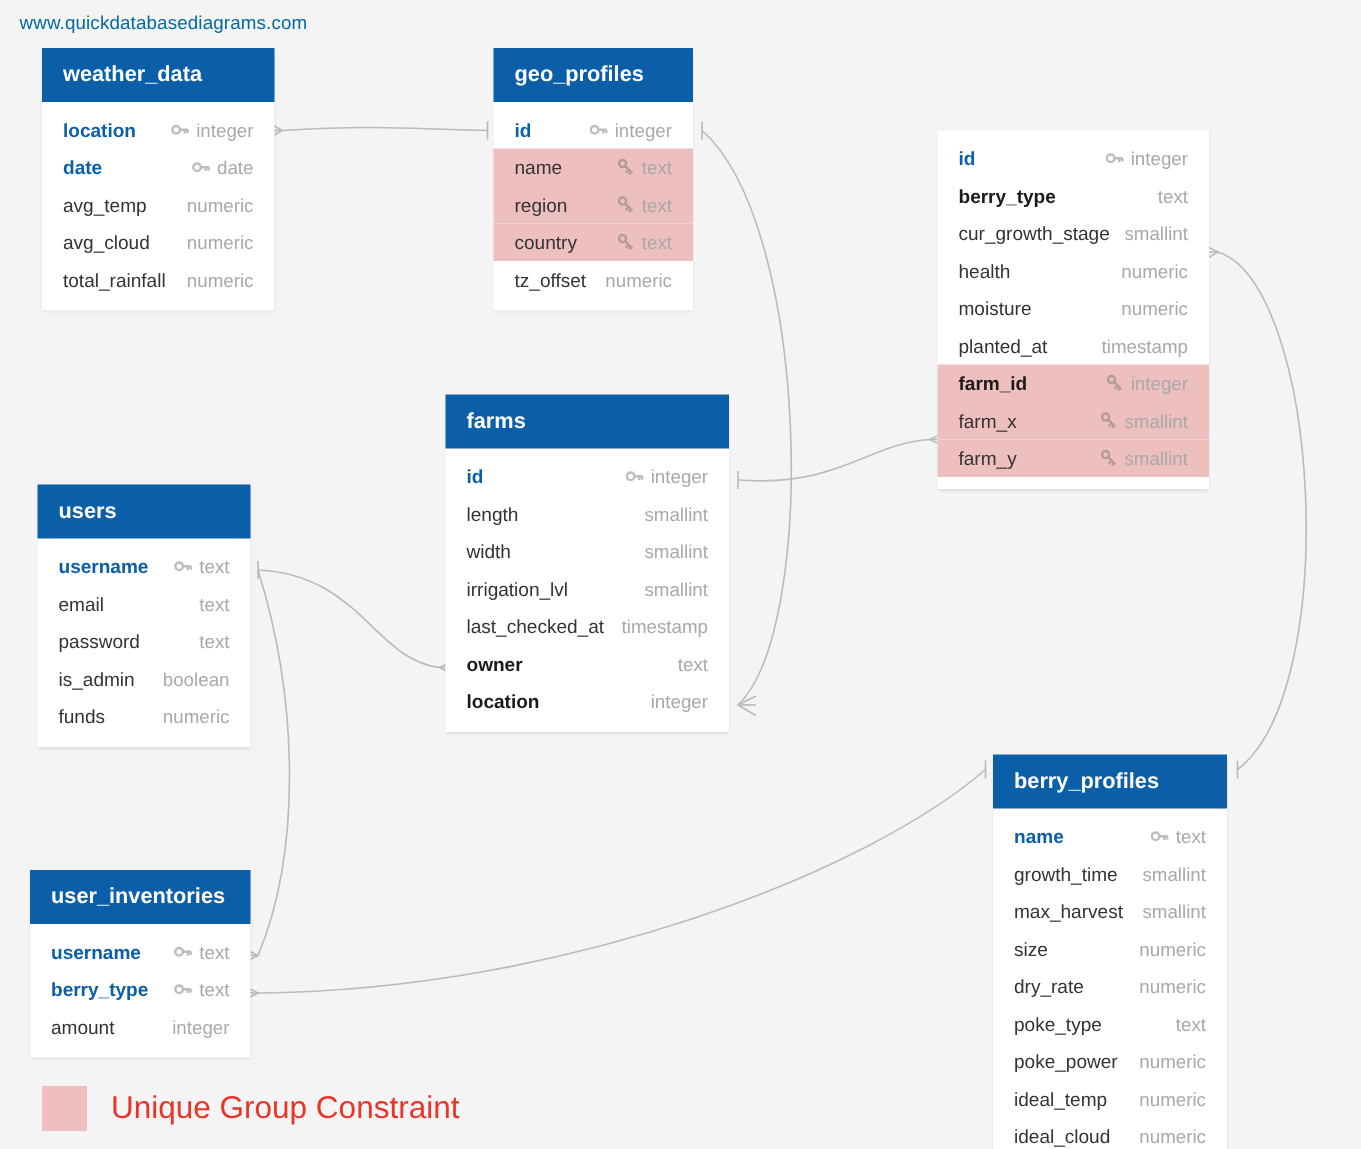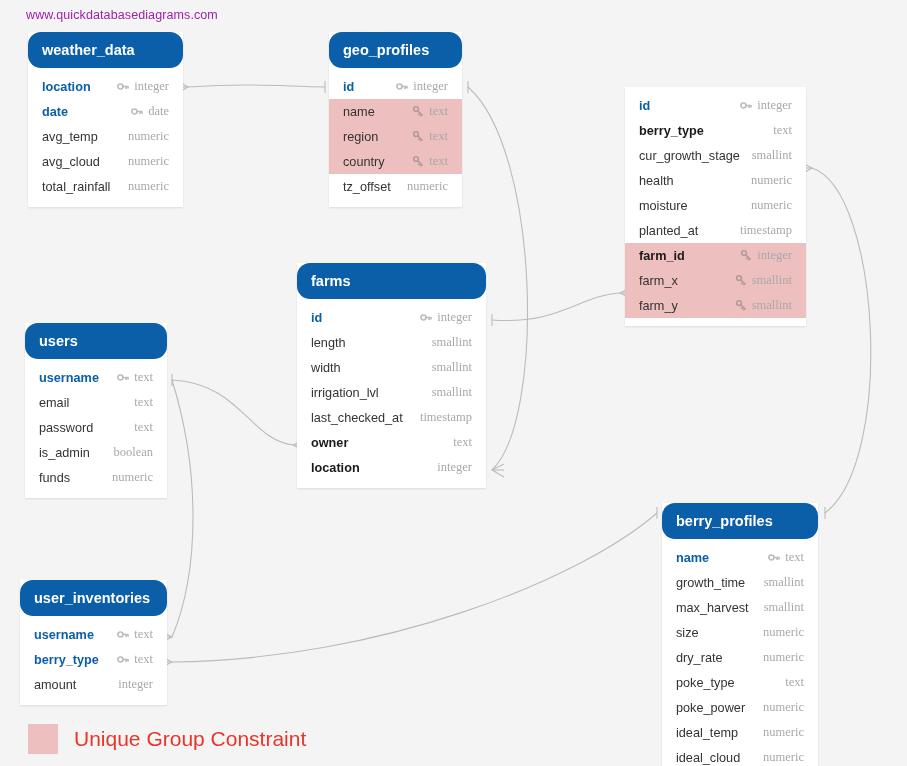--- a/index.html
+++ b/index.html
@@ -8,58 +8,56 @@
     background:#f4f4f4;
     font-family:"Liberation Sans",sans-serif;
     position:relative;
     overflow:hidden;
   }
   #canvas{position:absolute;left:0;top:0;width:907px;height:766px;}
   #edges{position:absolute;left:0;top:0;width:907px;height:766px;pointer-events:none;}
 
   .watermark{
     position:absolute;left:13px;top:8px;
-    font-size:12.5px;color:#a21caf;letter-spacing:.1px;
+    font-size:12.5px;color:#0369a1;letter-spacing:.1px;
     white-space:nowrap;
-    margin-left:13px;
   }
 
   .table{
     position:absolute;
     background:#ffffff;
     box-shadow:0 1px 2px rgba(0,0,0,.10);
   }
   .t-header{
     background:#0b5ea8;
     color:#ffffff;
     font-weight:bold;
     font-size:14.5px;
     display:flex;align-items:center;
     padding:0 14px;
     height:36px;
     box-sizing:border-box;
     white-space:nowrap;
-    border-radius:13px;
   }
   .t-body{padding:6px 0 8px 0;}
   .row{
     display:flex;align-items:center;
     height:25px;
     padding:0 14px;
     box-sizing:border-box;
     font-size:12.7px;
     white-space:nowrap;
   }
   .row.unique{background:#eebfbf;}
   .col-name{color:#333333;flex:0 0 auto;}
   .col-name.pk{color:#0b5ea8;font-weight:bold;}
   .col-name.fk{color:#1a1a1a;font-weight:bold;}
   .col-right{
     margin-left:auto;display:flex;align-items:center;gap:4px;
-    color:#a9a9a9;font-size:12.5px;font-family:Liberation Serif, serif;
+    color:#a9a9a9;font-size:12.5px;
   }
   .col-type{color:#a9a9a9;}
 
   .ico{width:13px;height:13px;display:inline-block;flex:0 0 auto;}
   .ico svg{display:block;}
 
   .legend{
     position:absolute;left:28px;top:724px;
     display:flex;align-items:center;gap:16px;
   }

